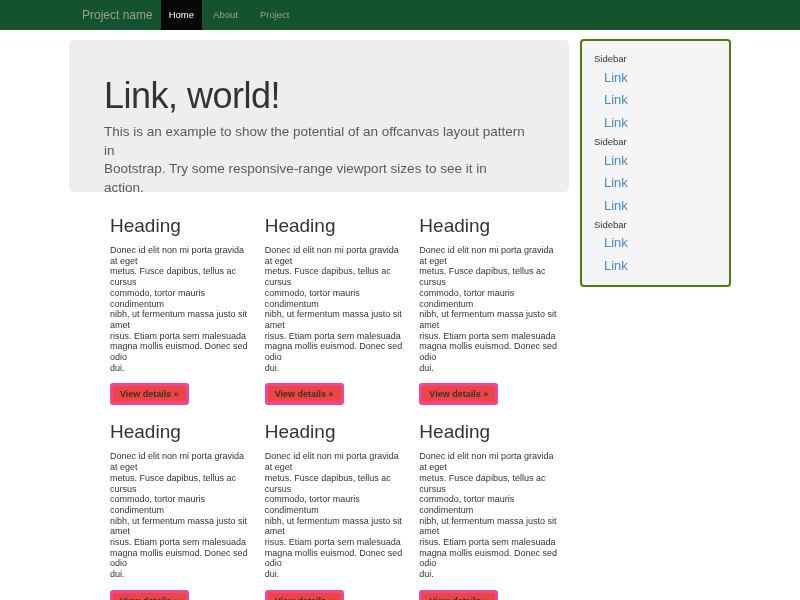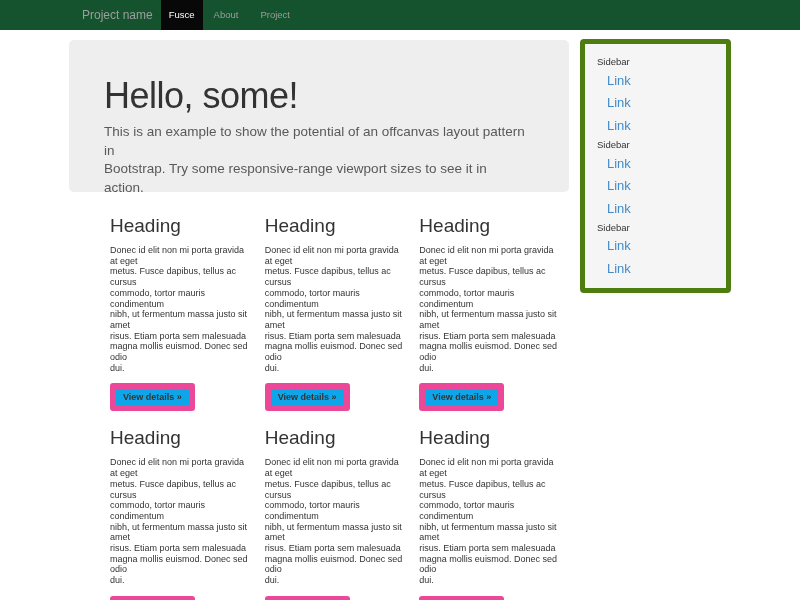--- a/index.html
+++ b/index.html
@@ -52,62 +52,62 @@
   .cards-row.second { margin-top: 15px; }
   .card-col { width: 166.66px; padding: 0 8px 0 5px; }
   .card-col h2 { font-size: 19px; line-height: 24px; font-weight: 500; color: #333; margin-bottom: 7px; }
   .card-col p {
     font-size: 9px; line-height: 10.7px; color: #333;
     white-space: pre-line;
   }
   .btn-default {
     display: inline-block; margin-top: 10px;
     font-size: 9px; font-weight: bold; line-height: 10px; color: #333;
-    background: #0ea5e9; border: 6px solid #ec4899; border-radius: 3px;
+    background: #ef4444; border: 3px solid #ec4899; border-radius: 3px;
     padding: 3px 7px; cursor: pointer;
     font-family: "Liberation Sans", sans-serif;
   }
   
   .sidebar {
     width: 151px; margin-top: 9px;
-    background: #f5f5f5; border: 5px solid #4d7c0f; border-radius: 4px;
+    background: #f5f5f5; border: 2px solid #4d7c0f; border-radius: 4px;
     padding: 10px 0 8px;
   }
   .sb-title { font-size: 9.5px; line-height: 13px; color: #333; padding: 1px 12px; }
   .sb-link {
     display: block; font-size: 13px; line-height: 13px; color: #428bca;
     padding: 4.8px 12px 4.8px 22px; text-decoration: none;
   }
 </style>
 </head>
 <body>
 
 <nav class="navbar">
   <div class="navbar-inner">
     <a href="#" class="brand">Project name</a>
     <ul class="nav">
       <li>
-          <a href="#" class="active">Fusce</a>
+          <a href="#" class="active">Home</a>
         </li>
       <li>
           <a href="#">About</a>
         </li>
       <li>
           <a href="#">Project</a>
         </li>
     </ul>
   </div>
 </nav>
 
 <div class="container">
   <div class="row-flex">
 
     <div class="main-col">
       <div class="jumbotron">
-        <h1>Hello, some!</h1>
+        <h1>Link, world!</h1>
         <p class="lead">This is an example to show the potential of an offcanvas layout pattern in
 Bootstrap. Try some responsive-range viewport sizes to see it in action.</p>
       </div>
 
       <div class="cards-row">
         <div class="card-col">
           <h2>Heading</h2>
           <p>Donec id elit non mi porta gravida at eget
 metus. Fusce dapibus, tellus ac cursus
 commodo, tortor mauris condimentum

